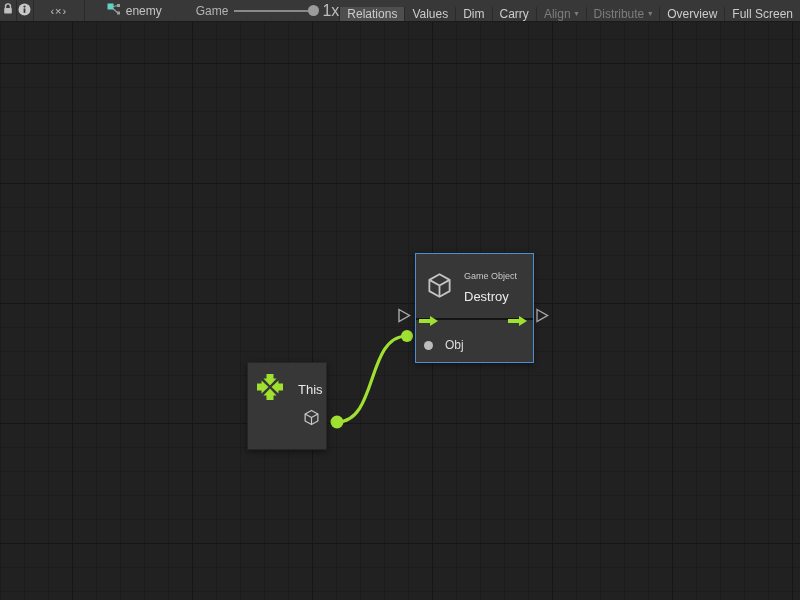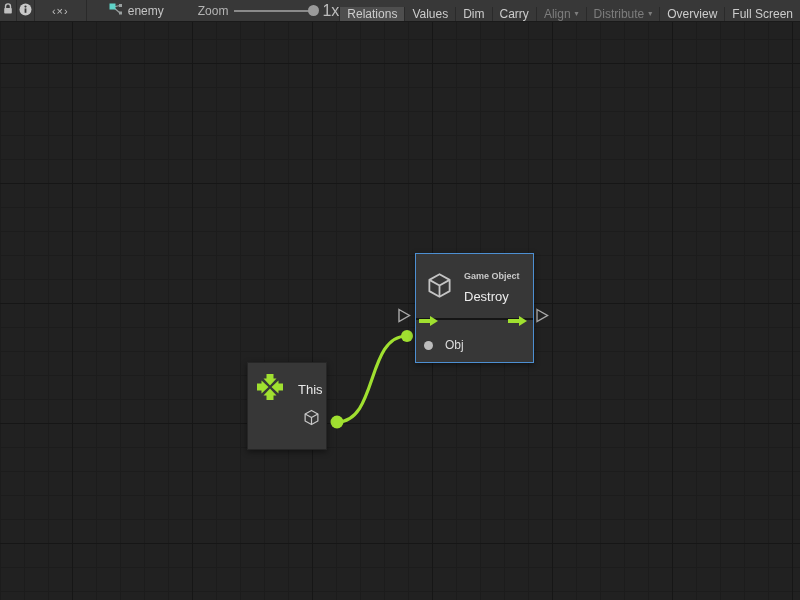--- a/index.html
+++ b/index.html
@@ -60,21 +60,21 @@
   .node.selected { border:1.5px solid #4d8fd2; }
 
   .node-this { left:247px; top:340px; width:80px; height:88px; }
   .node-this .hdr { display:flex; align-items:center; gap:14px; padding:10px 8px 0 8px; }
   .node-this .hdr-title { color:#e8e8e8; font-size:13px; }
   .node-this .out-port { position:absolute; right:6px; bottom:19px; }
 
   .node-destroy { left:415px; top:231px; width:119px; height:110px; }
   .node-destroy .hdr { display:flex; align-items:center; gap:11px; padding:13px 10px 0 10px; height:54px; }
   .hdr-texts { display:flex; flex-direction:column; }
-  .hdr-sub { color:#c9c9c9; font-size:9px; margin-bottom:8px;font-weight:bold; }
+  .hdr-sub { color:#c9c9c9; font-size:9px; margin-bottom:8px; }
   .hdr-main { color:#ececec; font-size:13px; }
   .flow-row { position:relative; height:16px; margin-top:3px; }
   .flow-line { position:absolute; left:0; right:0; top:7px; height:2px; background:#151515; }
   .flow-arrow { position:absolute; top:2px; }
   .flow-arrow.in { left:3px; }
   .flow-arrow.out { right:6px; }
   .obj-row { display:flex; align-items:center; gap:12px; padding:11px 4px 0 8px; }
   .obj-dot { width:9px; height:9px; border-radius:50%; background:#bcbcbc; }
   .obj-label { color:#dcdcdc; font-size:12px; }
 </style>
@@ -112,21 +112,21 @@
           <path d="M4 4 L11 10 M4 4 L11 2.5" stroke="#9aa0a0" stroke-width="1.2" fill="none"></path>
           <rect x="0.5" y="0.5" width="6" height="6" fill="#5fd3c8"></rect>
           <rect x="10" y="1" width="3" height="3" fill="#9aa0a0"></rect>
           <rect x="10" y="8.5" width="3" height="3" fill="#9aa0a0"></rect>
         </svg>
       </span>
       <span class="graph-ref-label">enemy</span>
     </div>
 
     <div class="zoom-area">
-      <span class="zoom-label">Zoom</span>
+      <span class="zoom-label">Game</span>
       <div class="zoom-track">
         <div class="zoom-handle"></div>
       </div>
       <span class="zoom-value">1x</span>
     </div>
 
     <div class="right-group">
       <div class="tgl active">
         <span>Relations</span>
       </div>

